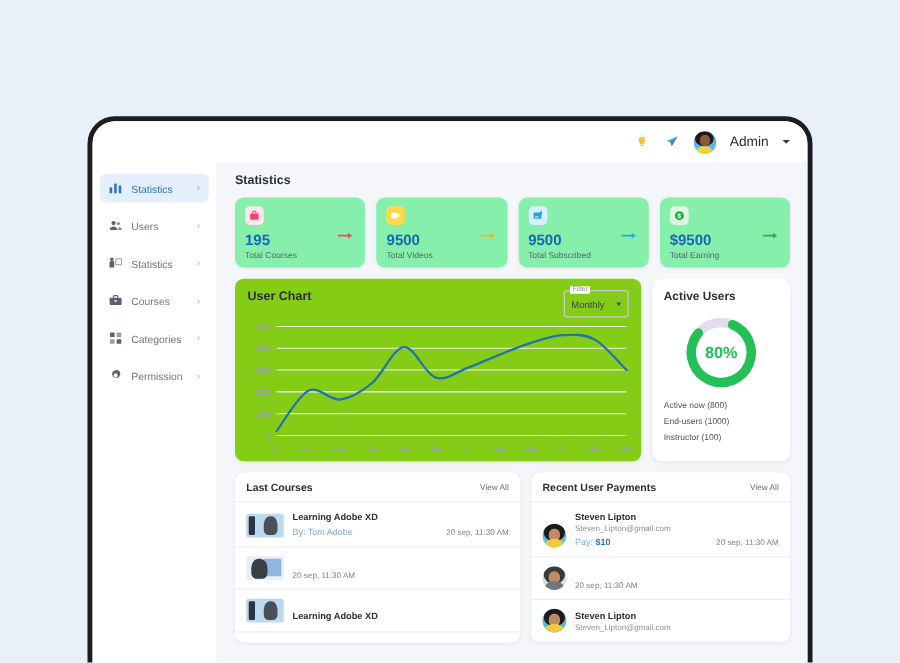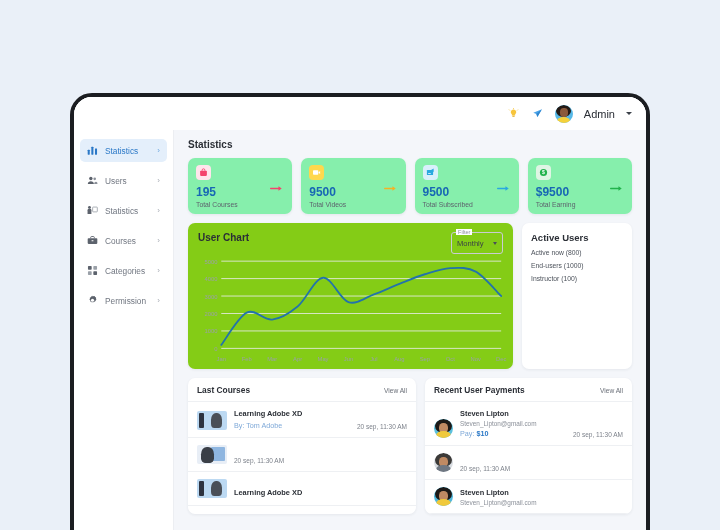--- a/index.html
+++ b/index.html
@@ -398,20 +398,27 @@
                   <text x="261.6363636363636" y="100" text-anchor="middle" font-size="6" fill="#9aa0a8" font-family="Liberation Sans, sans-serif">Oct</text>
                   <text x="287.8181818181818" y="100" text-anchor="middle" font-size="6" fill="#9aa0a8" font-family="Liberation Sans, sans-serif">Nov</text>
                   <text x="314" y="100" text-anchor="middle" font-size="6" fill="#9aa0a8" font-family="Liberation Sans, sans-serif">Dec</text>
                   <path d="M 26 84.64 C 30.363636363636363 79.46000000000001, 43.45454545454546 57.620000000000005, 52.18181818181819 53.56 C 60.909090909090914 49.5, 69.63636363636365 61.260000000000005, 78.36363636363637 60.28 C 87.0909090909091 59.3, 95.81818181818181 54.4, 104.54545454545455 47.68 C 113.27272727272728 40.96, 122.00000000000003 20.659999999999993, 130.72727272727275 19.959999999999994 C 139.45454545454547 19.259999999999994, 148.1818181818182 40.81999999999999, 156.9090909090909 43.48 C 165.63636363636363 46.14, 174.36363636363637 38.86, 183.0909090909091 35.92 C 191.8181818181818 32.980000000000004, 200.54545454545456 29.060000000000002, 209.27272727272728 25.840000000000003 C 218 22.620000000000005, 226.72727272727275 19.120000000000008, 235.45454545454547 16.60000000000001 C 244.1818181818182 14.080000000000007, 252.9090909090909 11.14, 261.6363636363636 10.719999999999999 C 270.3636363636364 10.299999999999997, 279.09090909090907 9.599999999999998, 287.8181818181818 14.079999999999998 C 296.54545454545456 18.56, 309.6363636363636 33.68, 314 37.6" fill="none" stroke="#2273ab" stroke-width="1.8" stroke-linecap="round"></path>
                 </svg>
             </div>
           </div>
 
           <div class="activecard">
             <div class="active-title">Active Users</div>
+            <div class="donutwrap">
+              <svg id="donut" width="66" height="66" viewBox="0 0 66 66">
+                  <circle cx="33" cy="33" r="24" fill="none" stroke="#e6dcf0" stroke-width="7.5"></circle>
+                  <circle cx="33" cy="33" r="24" fill="none" stroke="#22c055" stroke-width="7.5" stroke-dasharray="120.63715789784804 150.79644737231007" stroke-linecap="round" transform="rotate(-68 33 33)"></circle>
+                  <text x="33" y="37.5" text-anchor="middle" font-size="13" font-weight="bold" fill="#22c055" font-family="Liberation Sans, sans-serif">80%</text>
+                </svg>
+            </div>
             <div class="legendline">Active now (800)</div>
             <div class="legendline">End-users (1000)</div>
             <div class="legendline">Instructor (100)</div>
           </div>
         </div>
 
         <div class="listrow">
 
           <div class="listcard courses">
             <div class="lhead">

